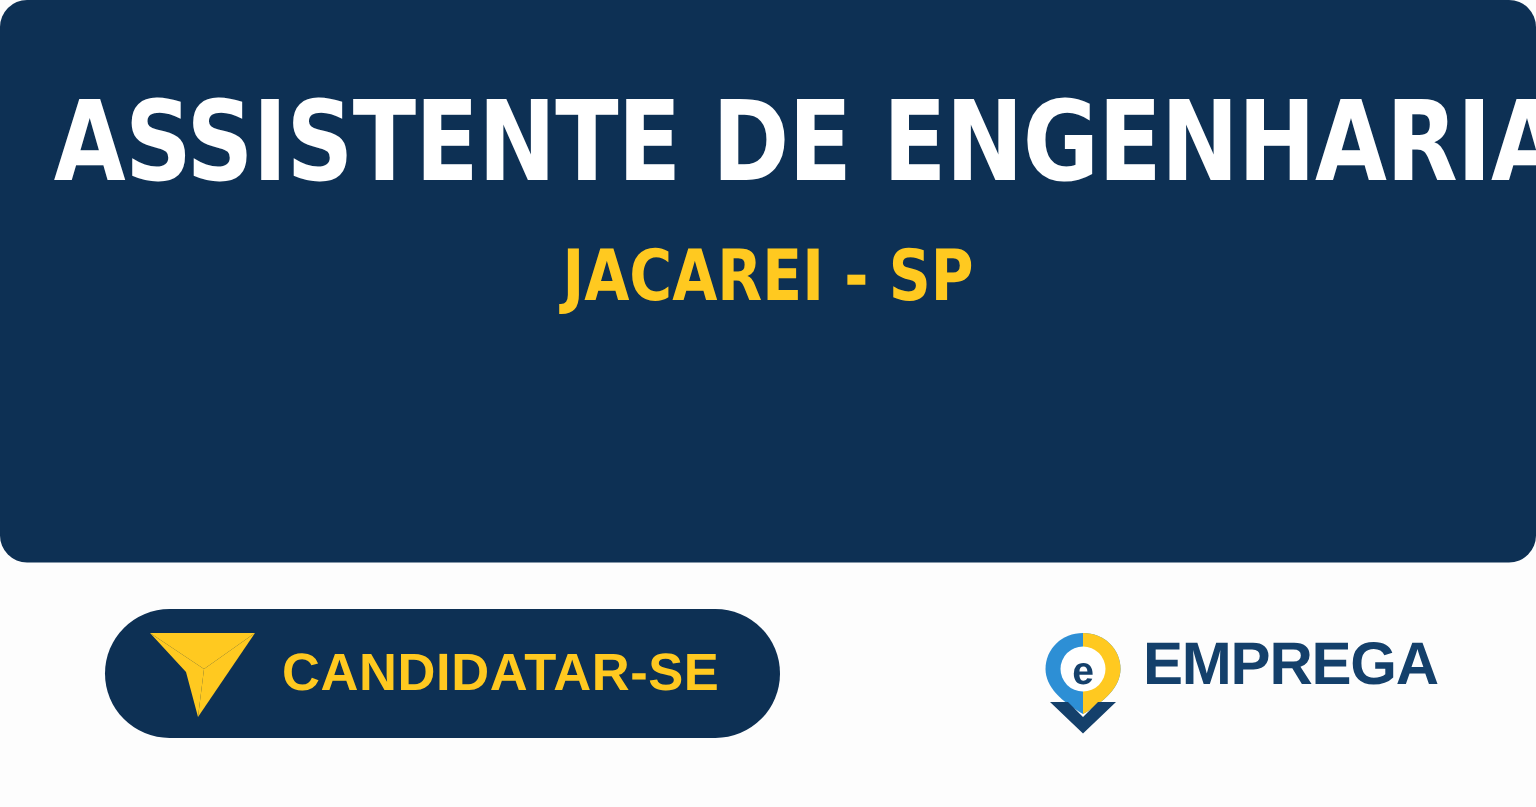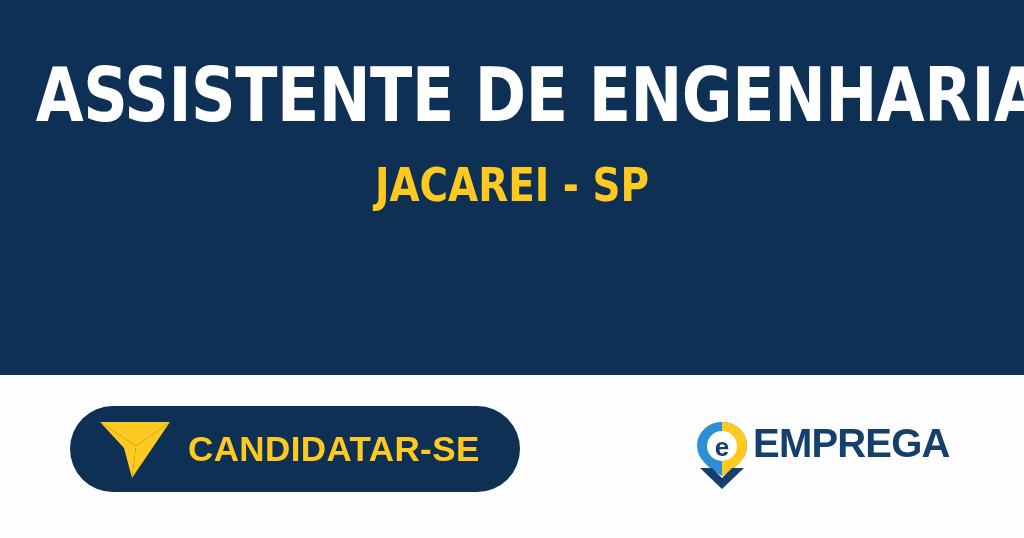--- a/index.html
+++ b/index.html
@@ -22,20 +22,21 @@
   }
 
   
   .banner {
     position: absolute;
     left: 0;
     top: 0;
     width: 1024px;
     height: 375px;
     background: #0d3054;
+    border-radius: 18px;
   }
 
   .banner-title {
     position: absolute;
     left: 0;
     top: 58px;
     width: 1024px;
     text-align: center;
     color: #ffffff;
     font-family: "Liberation Sans Narrow", "DejaVu Sans Condensed", "Liberation Sans", sans-serif;
@@ -125,21 +126,21 @@
   }
 
   .brand-pin {
     width: 56px;
     height: 70px;
     flex: 0 0 auto;
     display: block;
   }
 
   .brand-wordmark {
-    margin-left: 3px;
+    margin-left: 12px;
     display: flex;
     flex-direction: row;
     align-items: flex-end;
     padding-top: 4px;
   }
 
   .brand-name {
     color: #14406b;
     font-family: "Liberation Sans", sans-serif;
     font-weight: bold;

